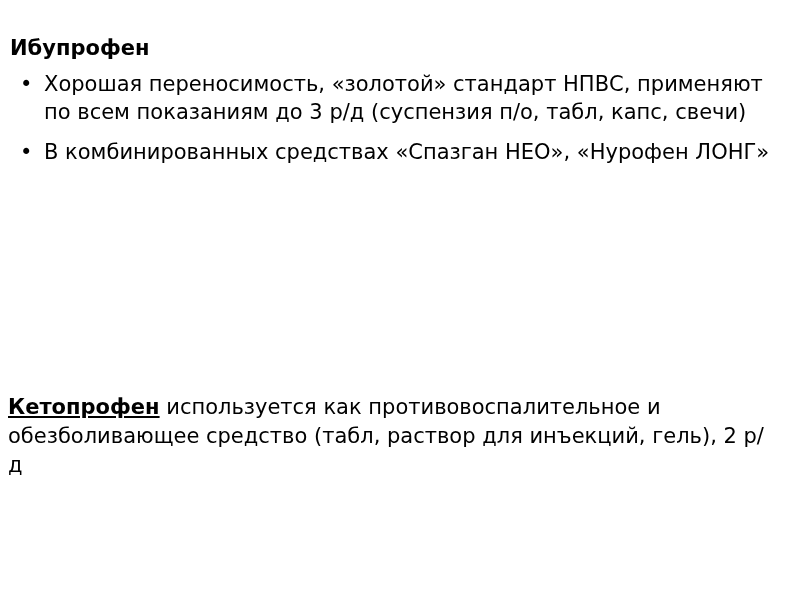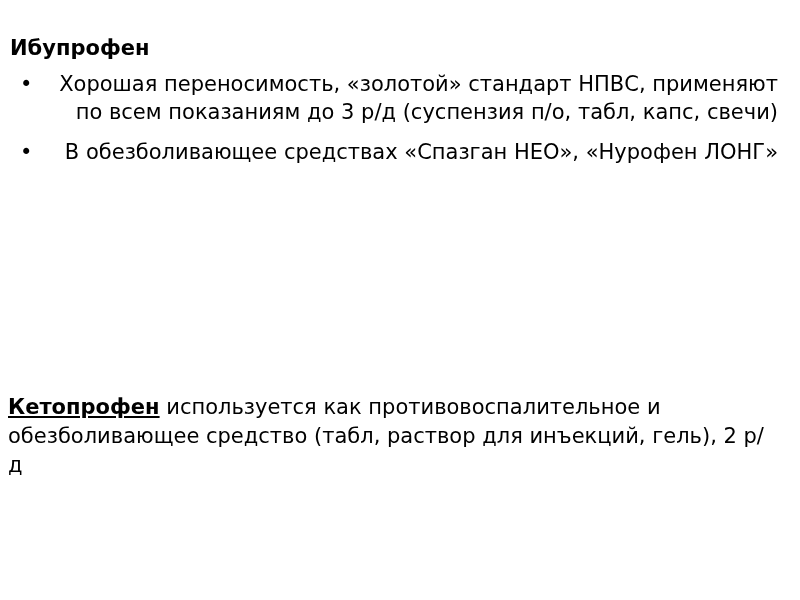--- a/index.html
+++ b/index.html
@@ -42,21 +42,20 @@
   }
   .bullet-item .dot {
     position: absolute;
     left: 12px;
     top: 0;
     font-size: 21px;
     line-height: 1.32;
   }
   .bullet-text {
     display: block;
-    text-align: right;
   }
   .lower-block {
     position: absolute;
     left: 8px;
     top: 372px;
     width: 770px;
     font-size: 21px;
     line-height: 1.38;
   }
   .lower-block .lead {
@@ -71,21 +70,21 @@
 
   <h1 class="slide-title">Ибупрофен</h1>
 
   <ul class="bullet-list">
     <li class="bullet-item">
       <span class="dot">•</span>
       <span class="bullet-text">Хорошая переносимость, «золотой» стандарт НПВС, применяют по всем показаниям до 3 р/д (суспензия п/о, табл, капс, свечи)</span>
     </li>
     <li class="bullet-item">
       <span class="dot">•</span>
-      <span class="bullet-text">В обезболивающее средствах «Спазган НЕО», «Нурофен ЛОНГ»</span>
+      <span class="bullet-text">В комбинированных средствах «Спазган НЕО», «Нурофен ЛОНГ»</span>
     </li>
   </ul>
 
   <p class="lower-block">
     <span class="lead">Кетопрофен</span><span> используется как противовоспалительное и обезболивающее средство (табл, раствор для инъекций, гель), 2 р/д</span>
   </p>
 
 </div>
 
 </body></html>

